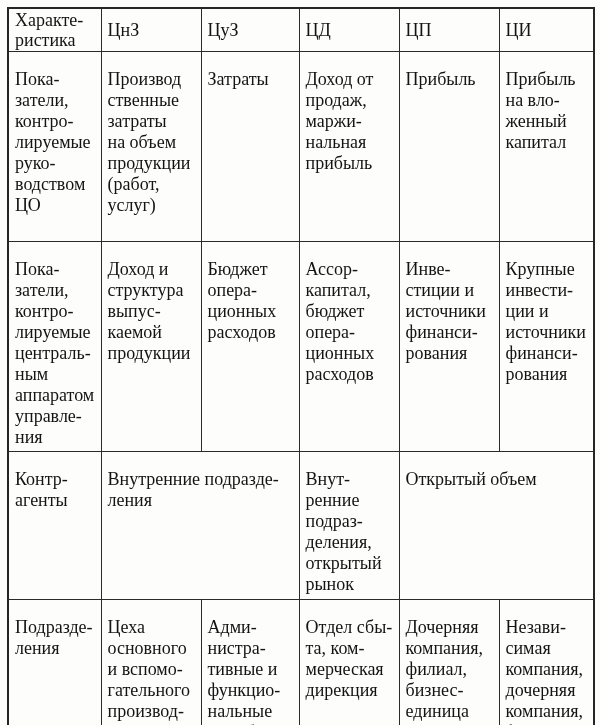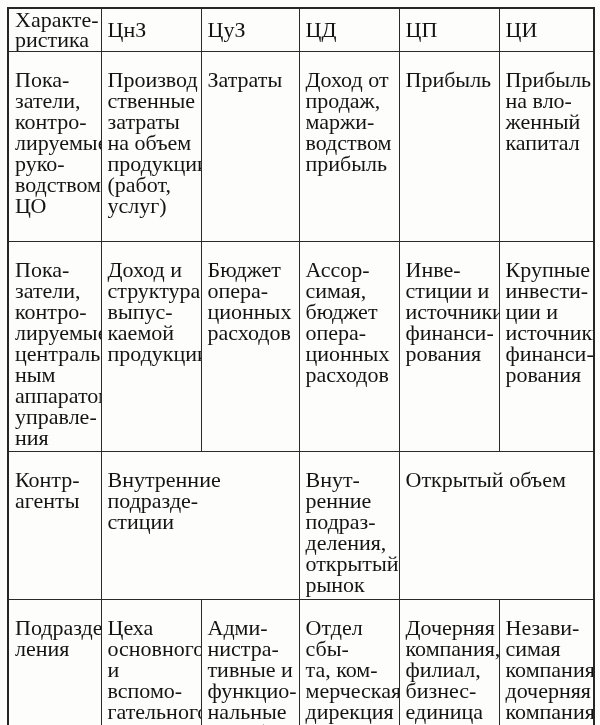--- a/index.html
+++ b/index.html
@@ -22,21 +22,21 @@
     top: 7px;
     width: 586px;
     border-collapse: collapse;
     table-layout: fixed;
     border: 2px solid #262626;
   }
   table.resp-table td {
     border: 1px solid #2a2a2a;
     vertical-align: top;
     padding: 17px 3px 3px 6px;
-    font-size: 22px;
+    font-size: 18px;
     line-height: 21px;
     white-space: pre-line;
     overflow: hidden;
   }
   tr.header-row td {
     vertical-align: middle;
     height: 36px;
     padding-top: 1px;
     padding-bottom: 1px;
     line-height: 20px;
@@ -81,21 +81,21 @@
 ственные
 затраты
 на объем
 продукции
 (работ,
 услуг)</td>
         <td>Затраты</td>
         <td>Доход от
 продаж,
 маржи-
-водством
+нальная
 прибыль</td>
         <td>Прибыль</td>
         <td>Прибыль
 на вло-
 женный
 капитал</td>
       </tr>
       <tr class="row-b">
         <td>Пока-
 затели,
@@ -109,42 +109,42 @@
         <td>Доход и
 структура
 выпус-
 каемой
 продукции</td>
         <td>Бюджет
 опера-
 ционных
 расходов</td>
         <td>Ассор-
-симая,
+капитал,
 бюджет
 опера-
 ционных
 расходов</td>
         <td>Инве-
 стиции и
 источники
 финанси-
 рования</td>
         <td>Крупные
 инвести-
 ции и
 источники
 финанси-
 рования</td>
       </tr>
       <tr class="row-c">
         <td>Контр-
 агенты</td>
         <td colspan="2">Внутренние подразде-
-стиции</td>
+ления</td>
         <td>Внут-
 ренние
 подраз-
 деления,
 открытый
 рынок</td>
         <td colspan="2">Открытый объем</td>
       </tr>
       <tr class="row-d">
         <td>Подразде-

